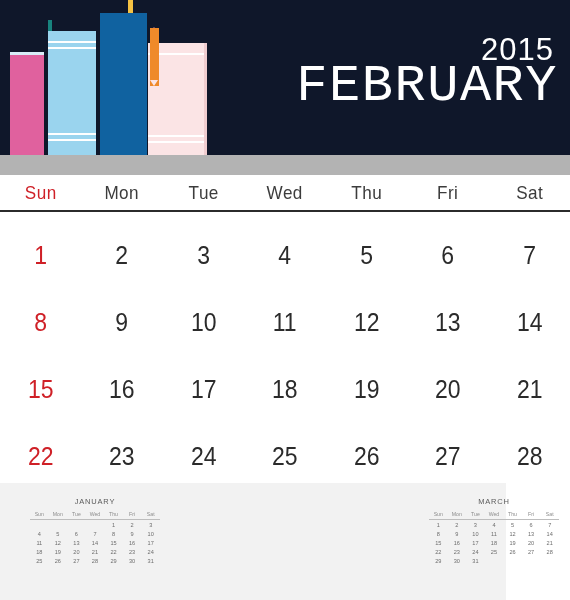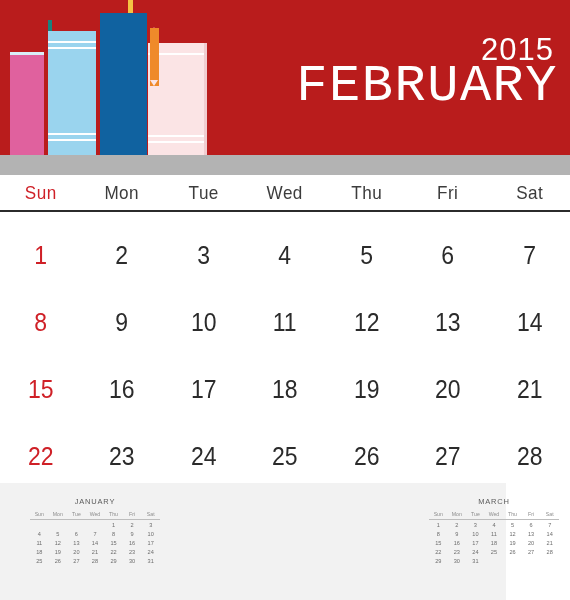--- a/index.html
+++ b/index.html
@@ -14,21 +14,21 @@
     overflow: hidden;
     position: relative;
   }
 
   
   .header {
     position: absolute;
     left: 0; top: 0;
     width: 570px;
     height: 155px;
-    background: #b91c1c;
+    background: #0f172a;
     overflow: hidden;
   }
   .title-block {
     position: absolute;
     right: 12px;
     top: 34px;
     text-align: right;
     line-height: 1;
   }
   .year {

